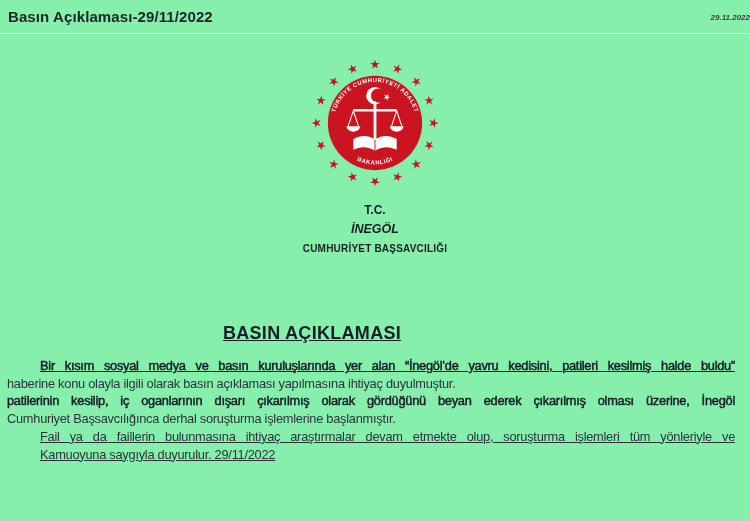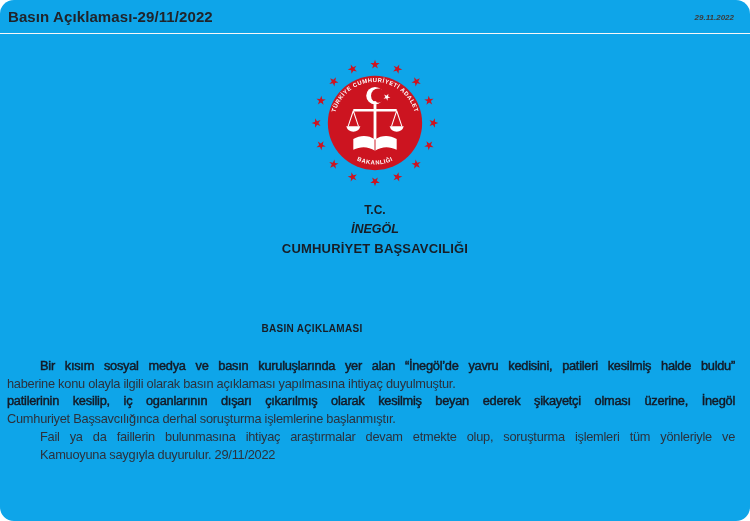--- a/index.html
+++ b/index.html
@@ -1,51 +1,51 @@
 <!DOCTYPE html>
 <html><head>
 <meta charset="utf-8">
 <style>
   * { margin:0; padding:0; box-sizing:border-box; }
   html,body { background:#ffffff; }
   .page {
-    position:relative; width:750px; height:521px; background:#0ea5e9;
-    font-family:"Liberation Sans", sans-serif; overflow:hidden;border-radius:14px;
+    position:relative; width:750px; height:521px; background:#86efac;
+    font-family:"Liberation Sans", sans-serif; overflow:hidden;
   }
   .header-title {
     position:absolute; left:8px; top:8px;
     font-size:15px; font-weight:700; color:#20242b; letter-spacing:0.1px;
   }
   .header-date {
-    position:absolute; right:16px; top:13px;
+    position:absolute; right:0; top:13px;
     font-size:8px; font-weight:700; font-style:italic; color:#3c3c3c;
   }
   .divider {
     position:absolute; left:0; top:33px; width:750px; height:1px;
     background:#e4e4e8; border-bottom:1px solid #f7f7f9;
   }
   .seal { position:absolute; left:309px; top:57px; width:132px; height:132px; }
   .letterhead {
     position:absolute; left:0; top:201px; width:750px;
     text-align:center; color:#181d26; font-weight:700;
   }
   .letterhead .lh1 { font-size:12px;   line-height:19px; }
   .letterhead .lh2 { font-size:12.5px; line-height:19px;font-style:italic; }
-  .letterhead .lh3 { font-size:13px;   line-height:19px; letter-spacing:0.2px; }
+  .letterhead .lh3 { font-size:10px;   line-height:19px; letter-spacing:0.2px; }
   .doc-heading {
     position:absolute; left:0; top:323px; width:624px; text-align:center;
-    font-size:10px; font-weight:700; color:#181d26; letter-spacing:0.3px;
+    font-size:18px; font-weight:700; color:#181d26; letter-spacing:0.3px;text-decoration:underline;
   }
   .body-text {
     position:absolute; left:7px; top:357px; width:728px;
     font-size:12.8px; line-height:17.7px; color:#2c313c; letter-spacing:-0.25px;
   }
   .line { max-height:18px; overflow:hidden; }
   .jf  { text-align:justify; text-align-last:justify; }
-  .ind { text-indent:33px; }
+  .ind { text-indent:33px;text-decoration:underline; }
   .b   { color:#141a26; -webkit-text-stroke:0.45px #141a26; }
 </style>
 </head>
 <body>
 
 <div class="page">
 
   <div class="header-title">Basın Açıklaması-29/11/2022</div>
   <div class="header-date">29.11.2022</div>
   <div class="divider"></div>
@@ -145,19 +145,19 @@
     <div class="lh1">T.C.</div>
     <div class="lh2">İNEGÖL</div>
     <div class="lh3">CUMHURİYET BAŞSAVCILIĞI</div>
   </div>
 
   <div class="doc-heading">BASIN AÇIKLAMASI</div>
 
   <div class="body-text">
     <div class="line b jf ind">Bir kısım sosyal medya ve basın kuruluşlarında yer alan “İnegöl’de yavru kedisini, patileri kesilmiş halde buldu”</div>
     <div class="line">haberine konu olayla ilgili olarak basın açıklaması yapılmasına ihtiyaç duyulmuştur.</div>
-    <div class="line b jf">patilerinin kesilip, iç oganlarının dışarı çıkarılmış olarak kesilmiş beyan ederek şikayetçi olması üzerine, İnegöl</div>
+    <div class="line b jf">patilerinin kesilip, iç oganlarının dışarı çıkarılmış olarak gördüğünü beyan ederek çıkarılmış olması üzerine, İnegöl</div>
     <div class="line">Cumhuriyet Başsavcılığınca derhal soruşturma işlemlerine başlanmıştır.</div>
     <div class="line jf ind">Fail ya da faillerin bulunmasına ihtiyaç araştırmalar devam etmekte olup, soruşturma işlemleri tüm yönleriyle ve</div>
     <div class="line ind">Kamuoyuna saygıyla duyurulur. 29/11/2022</div>
   </div>
 
 </div>
 
 </body></html>

